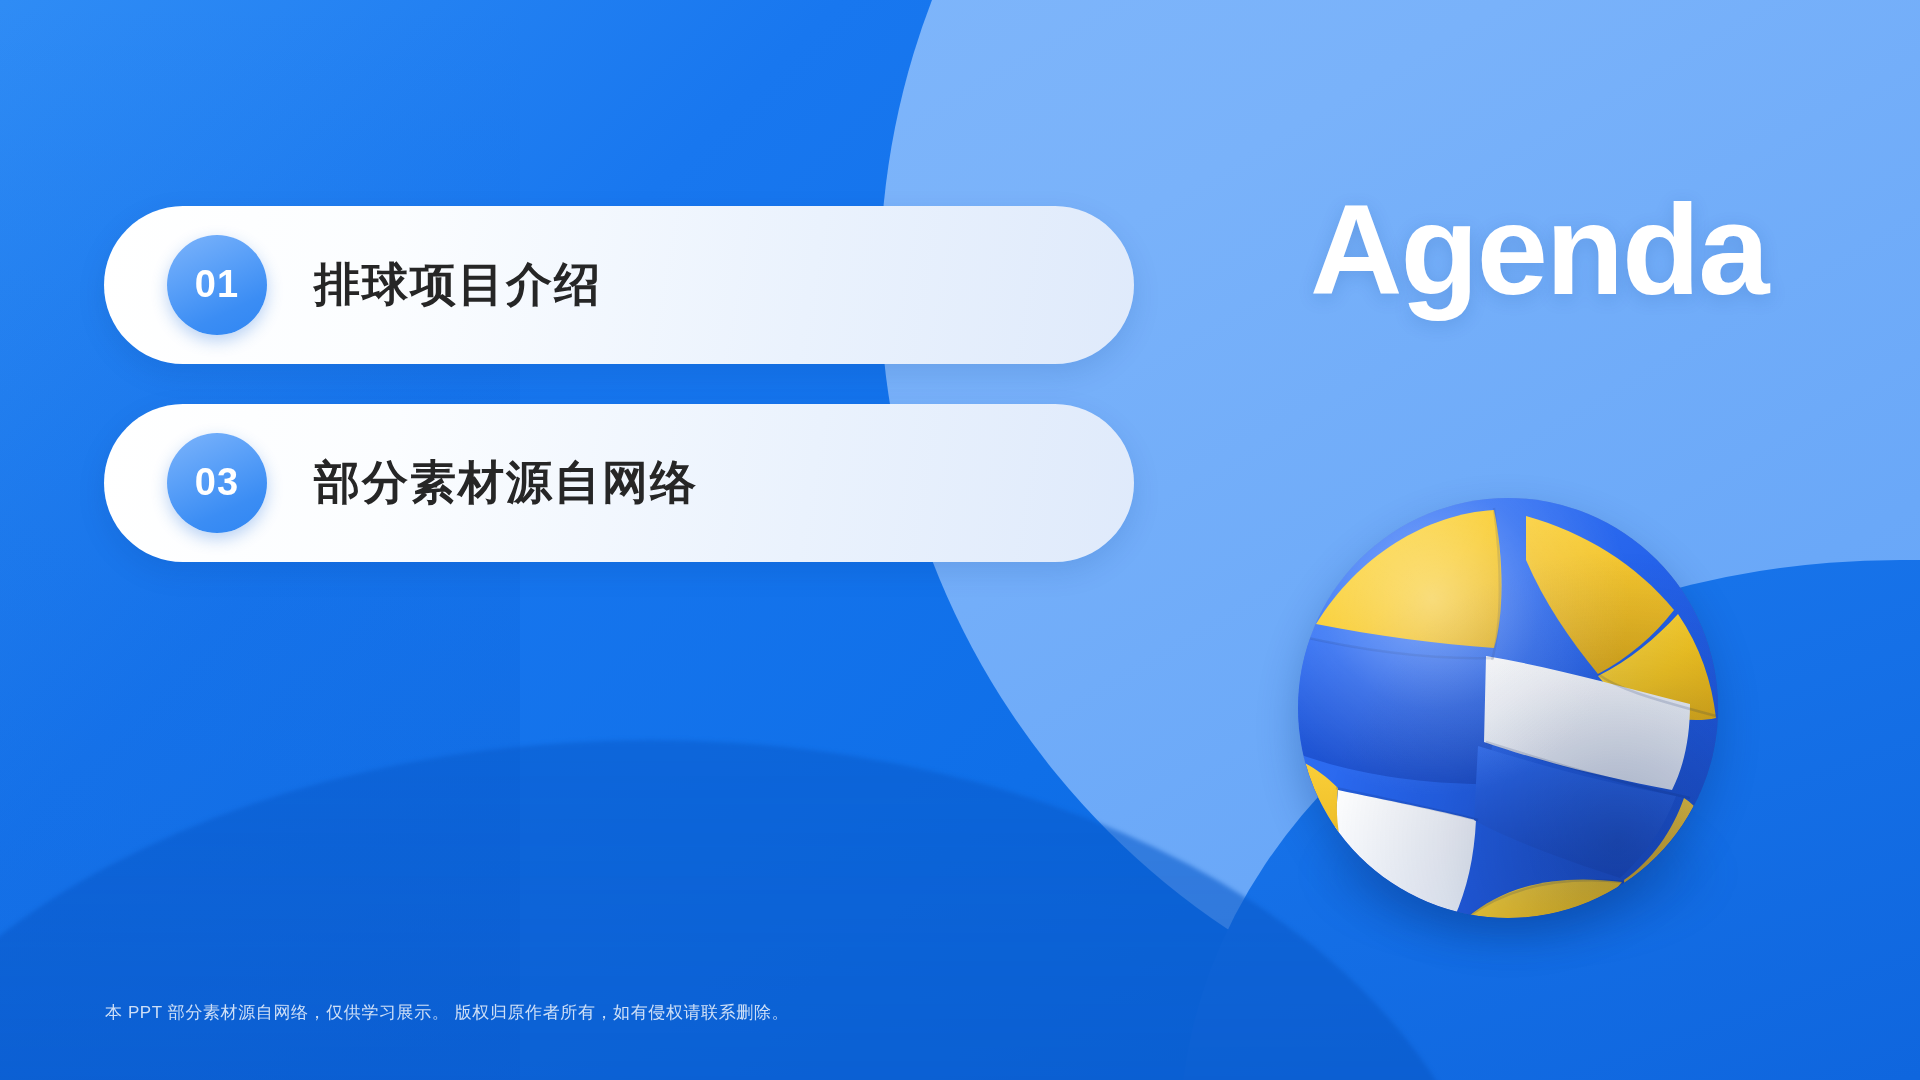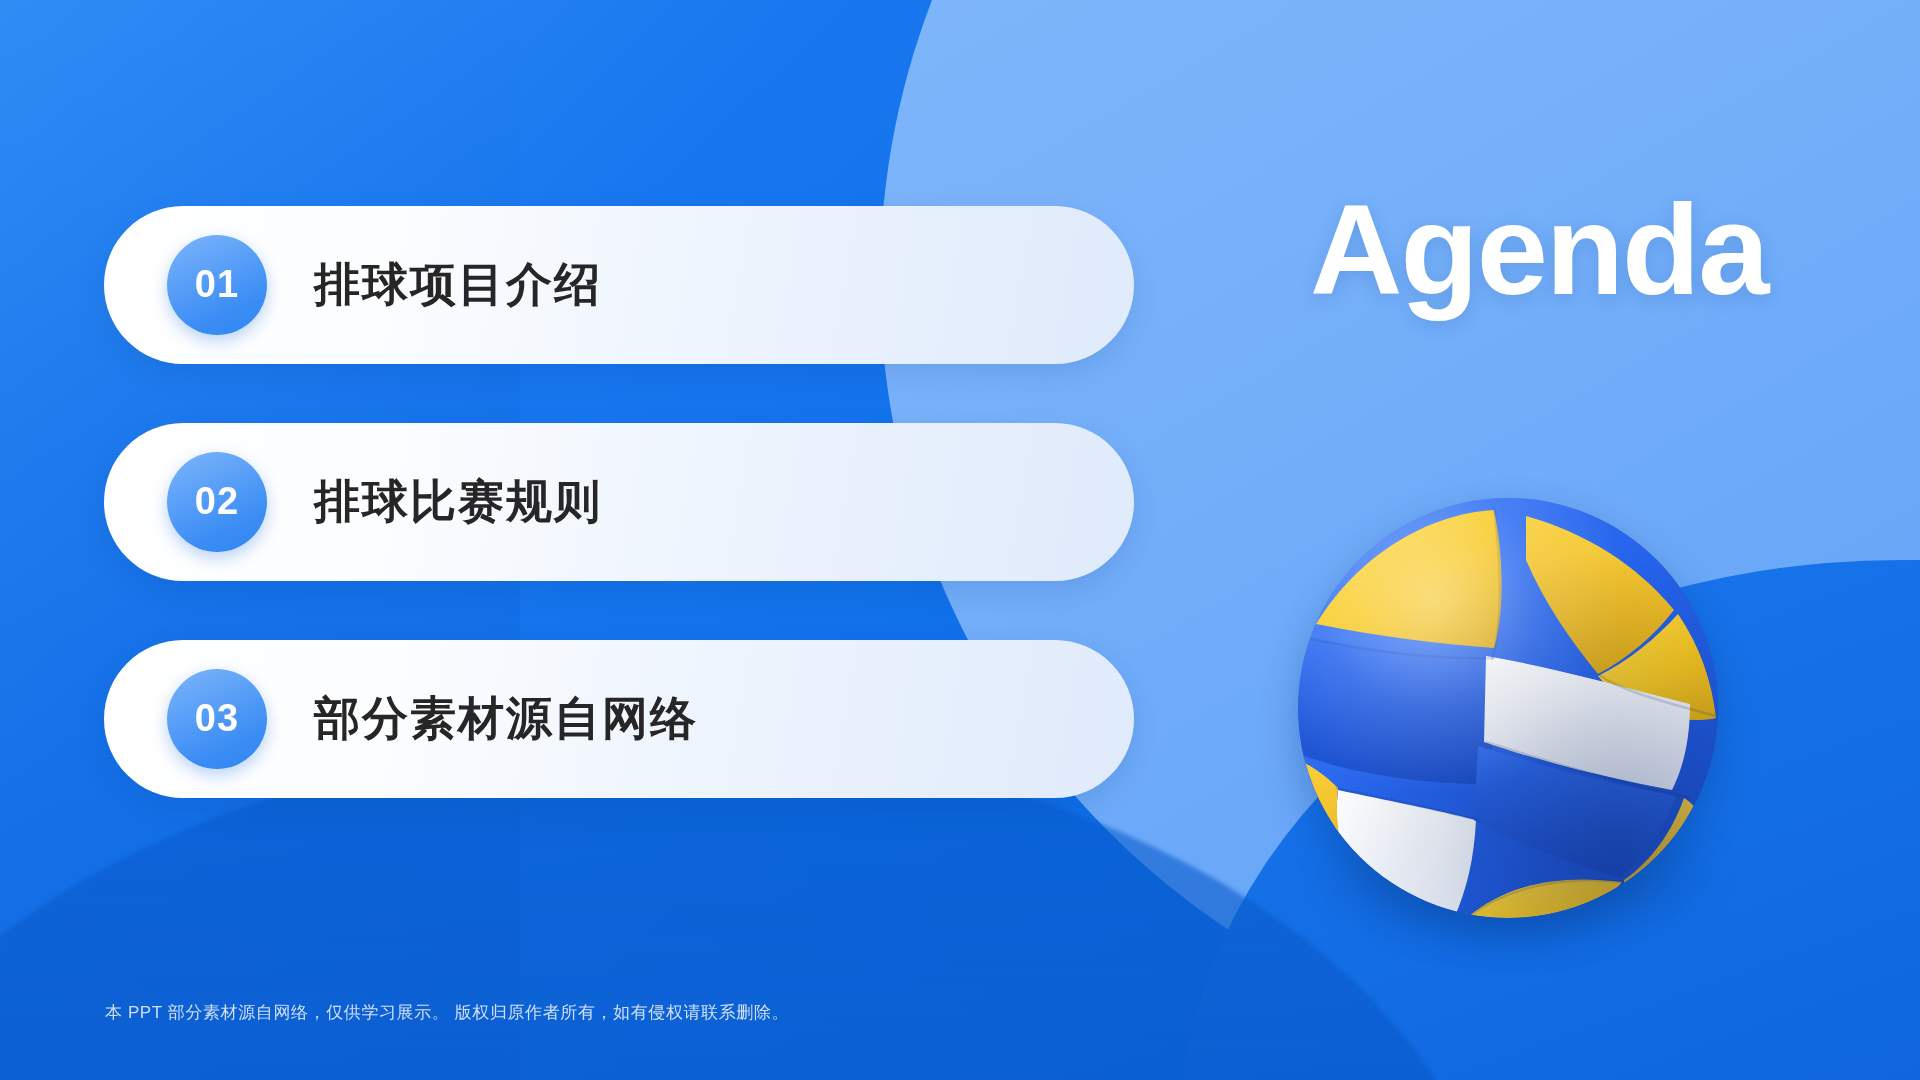--- a/index.html
+++ b/index.html
@@ -76,21 +76,21 @@
   
   .agenda-list {
     position: absolute;
     left: 104px;
     top: 206px;
     width: 1030px;
   }
   .agenda-row {
     position: relative;
     height: 158px;
-    margin-bottom: 59px;
+    margin-bottom: 40px;
   }
   .agenda-card {
     position: absolute;
     left: 0; top: 0;
     width: 1030px;
     height: 158px;
     border-radius: 79px;
     background: linear-gradient(100deg, #ffffff 0%, #fbfdff 28%, #eaf2fd 68%, #dfeafb 100%);
     box-shadow: 0 10px 28px rgba(6,55,130,.13);
   }
@@ -198,27 +198,20 @@
   <div class="agenda-list">
 
     <div class="agenda-row">
       <div class="agenda-card"></div>
       <div class="agenda-number">
         <span>01</span>
       </div>
       <div class="agenda-label">排球项目介绍</div>
     </div>
 
-    <div class="agenda-row">
-      <div class="agenda-card"></div>
-      <div class="agenda-number">
-        <span>02</span>
-      </div>
-      <div class="agenda-label">排球比赛规则</div>
-    </div>
 
     <div class="agenda-row">
       <div class="agenda-card"></div>
       <div class="agenda-number">
         <span>03</span>
       </div>
       <div class="agenda-label">部分素材源自网络</div>
     </div>
 
 

